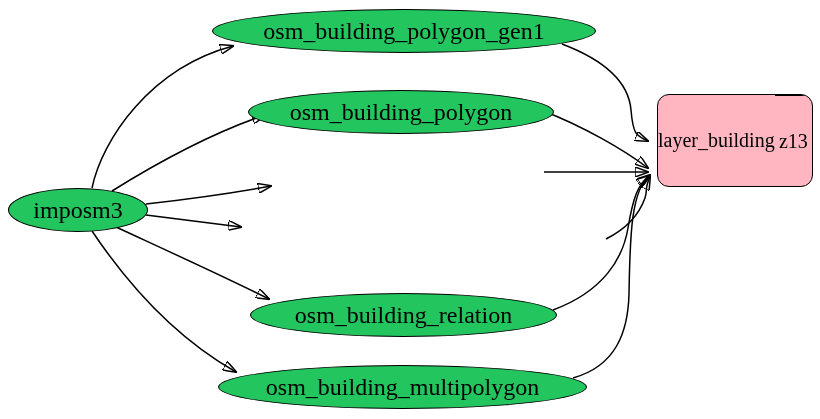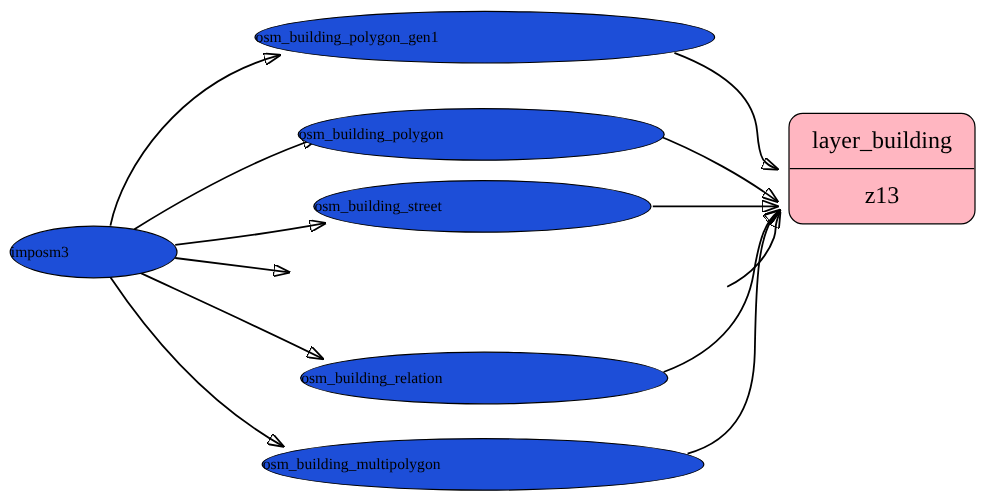--- a/index.html
+++ b/index.html
@@ -20,37 +20,37 @@
   .edges path, .edges line {
     fill: none;
     stroke: #000000;
     stroke-width: 1.5;
   }
   .ellipse-node {
     position: absolute;
     box-sizing: border-box;
     border: 1.5px solid #000000;
     border-radius: 50%;
-    background: #1d4ed8;
+    background: #22c55e;
     display: flex;
     align-items: center;
-    justify-content: flex-start;
-    font-size: 13px;
+    justify-content: center;
+    font-size: 24px;
     white-space: nowrap;
   }
   .record-node {
     position: absolute;
     left: 657px; top: 94px;
     width: 156px; height: 93px;
     box-sizing: border-box;
     background: #ffb6c1;
     border: 1.5px solid #000000;
     border-radius: 12px;
     display: flex;
-    flex-direction: column;
+    flex-direction: row;
     font-size: 20px;
     overflow: hidden;
   }
   .record-row {
     flex: 1;
     display: flex;
     align-items: center;
     justify-content: center;
     white-space: nowrap;
   }
@@ -88,23 +88,20 @@
   <div class="ellipse-node" style="left:8px; top:188px; width:140px; height:44px;font-family:Liberation Serif, serif;">
     <span>imposm3</span>
   </div>
 
   <div class="ellipse-node" style="left:212px; top:9px; width:384px; height:44px;">
     <span>osm_building_polygon_gen1</span>
   </div>
   <div class="ellipse-node" style="left:248px; top:90px; width:306px; height:44px;">
     <span>osm_building_polygon</span>
   </div>
-  <div class="ellipse-node" style="left:261px; top:150px; width:282px; height:44px;">
-    <span>osm_building_street</span>
-  </div>
   <div class="ellipse-node" style="left:218px; top:365px; width:369px; height:44px;">
     <span>osm_building_multipolygon</span>
   </div>
   <div class="ellipse-node" style="left:250px; top:293px; width:307px; height:44px;">
     <span>osm_building_relation</span>
   </div>
 
   <div class="record-node">
     <div class="record-row">
       <span>layer_building</span>

